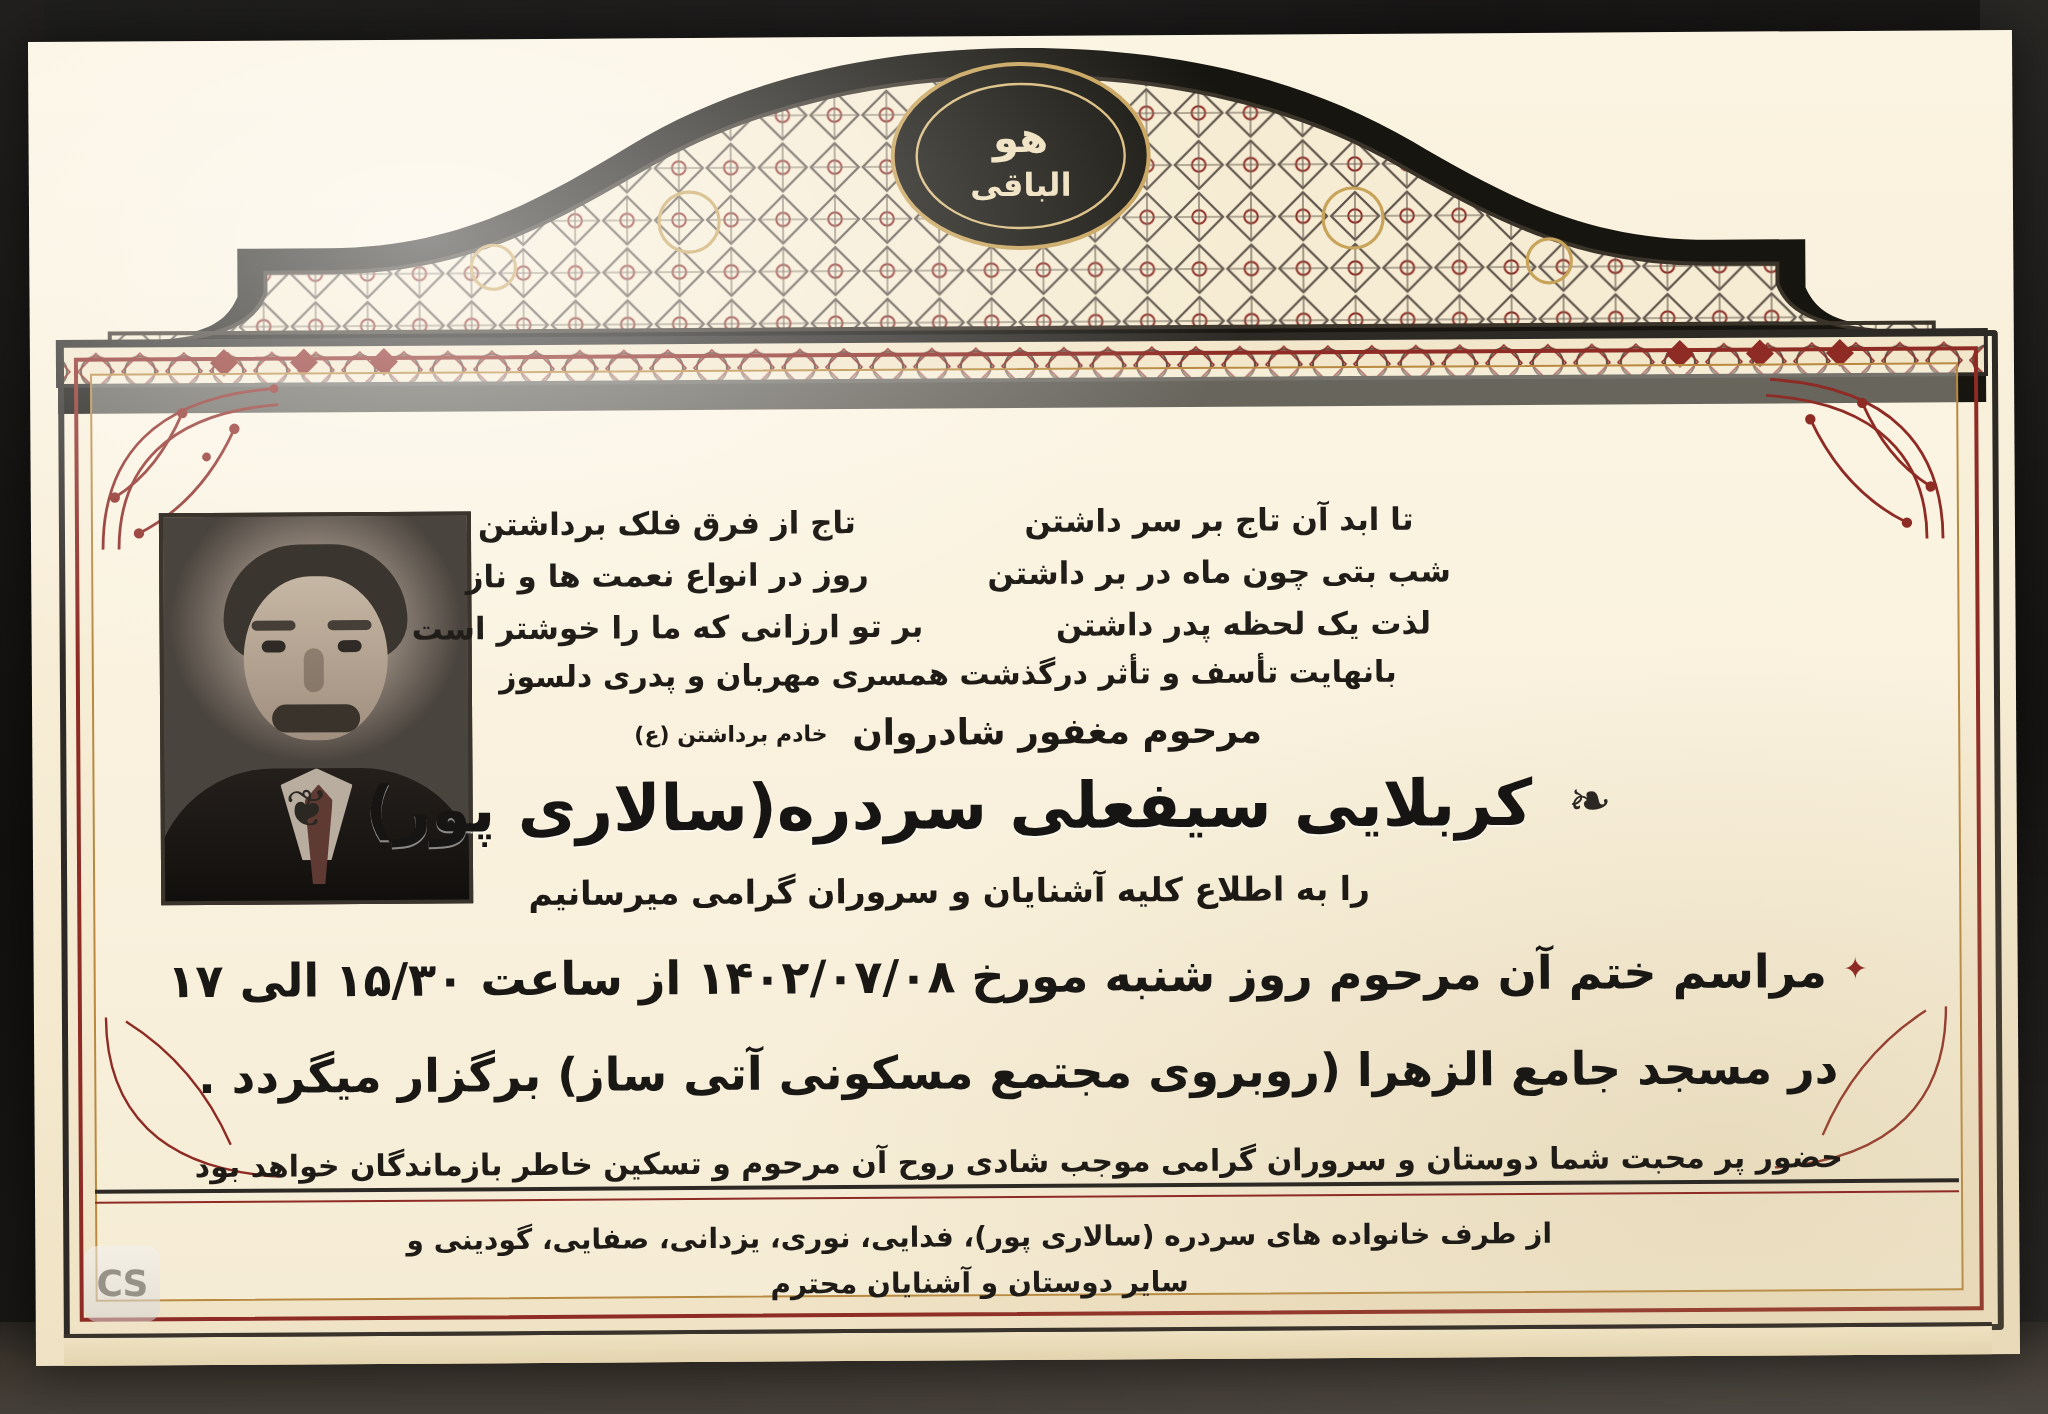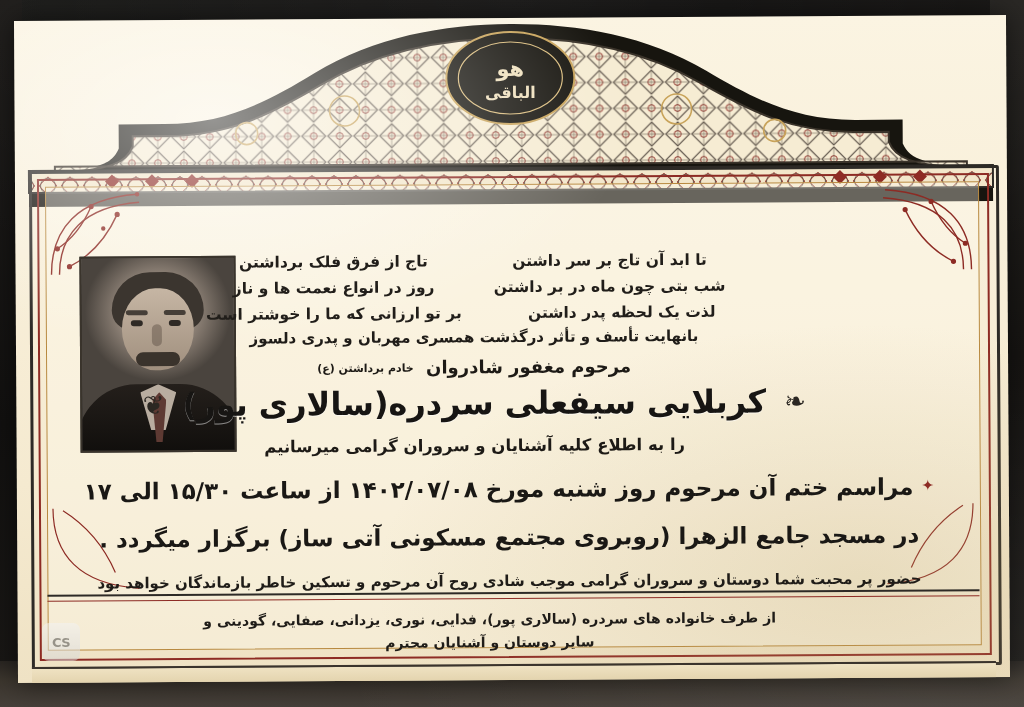--- a/index.html
+++ b/index.html
@@ -336,21 +336,21 @@
     align-items: center;
     gap: 10px;
     opacity: 0.55;
     pointer-events: none;
   }
   .wm-badge {
     width: 38px; height: 38px;
     border-radius: 7px;
     background: linear-gradient(180deg,#f3f3f3,#d6d6d6);
     color: #4a4a4a;
-    font-size: 13px;
+    font-size: 18px;
     font-weight: 700;
     display: flex; align-items: center; justify-content: center;
     letter-spacing: -0.5px;
   }
   .wm-text {
     font-size: 27px;
     color: #d9d9d9;
     letter-spacing: 0.5px;
     text-shadow: 0 1px 2px rgba(0,0,0,0.35);
     direction: ltr;

